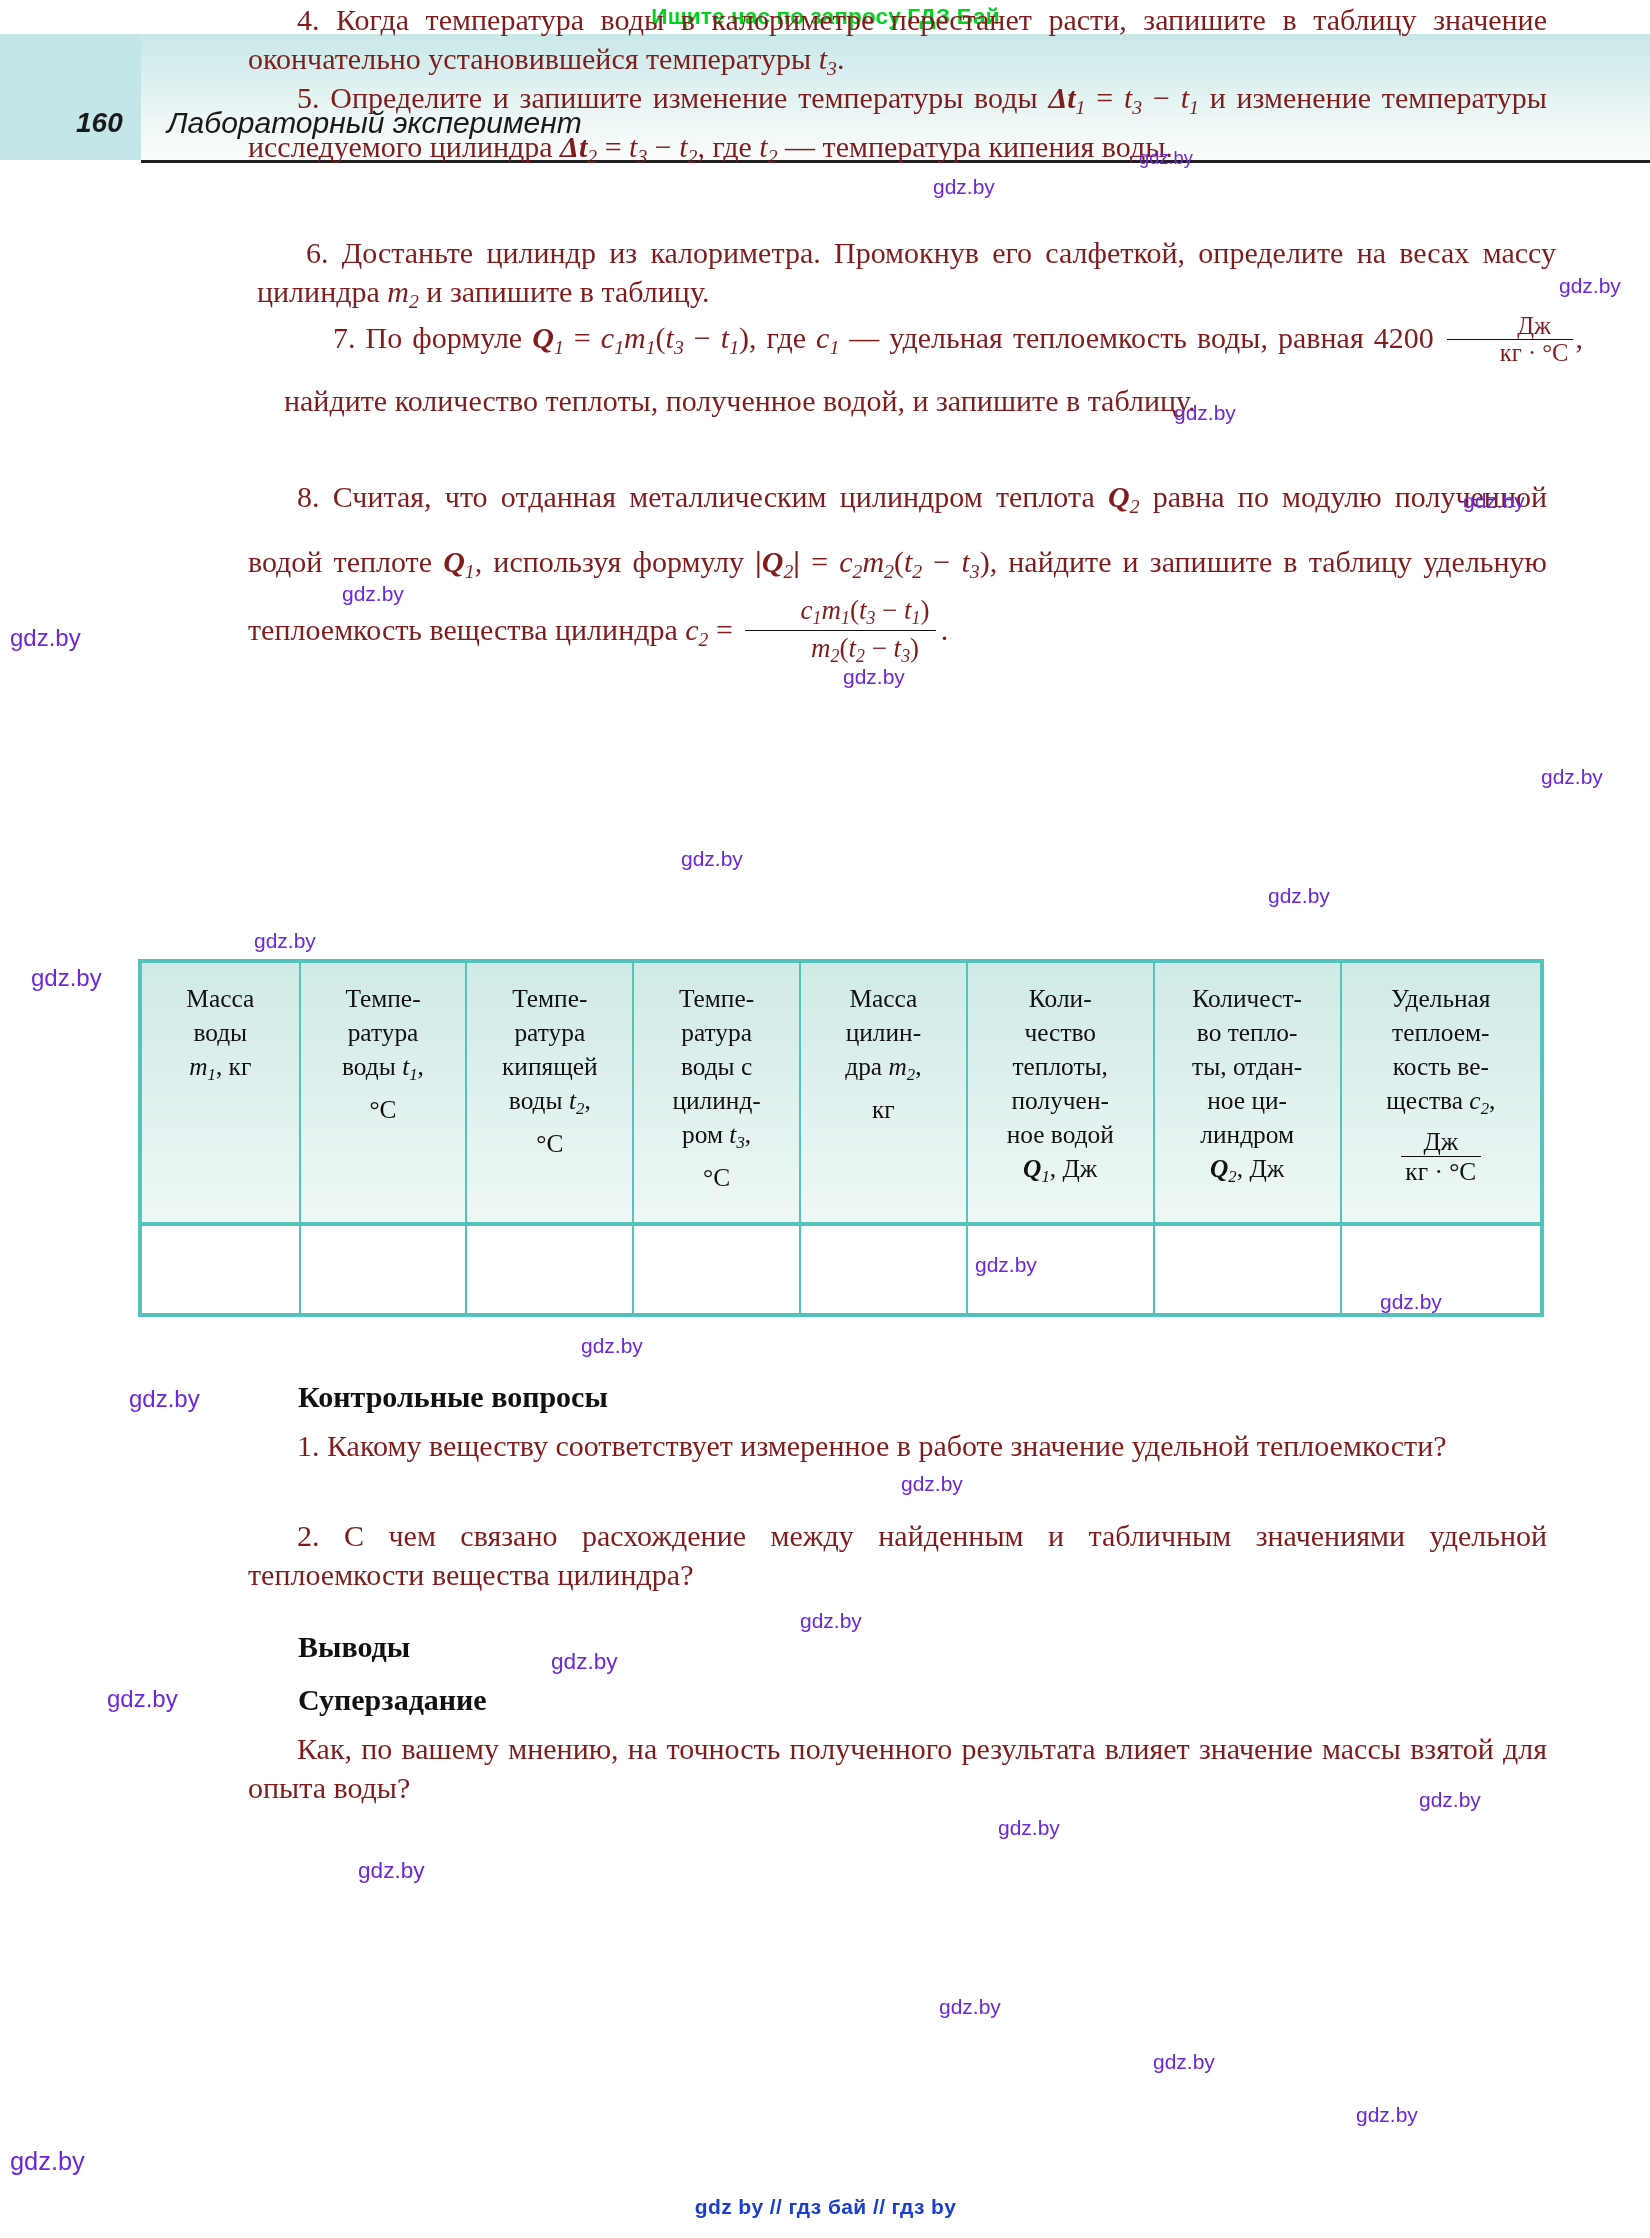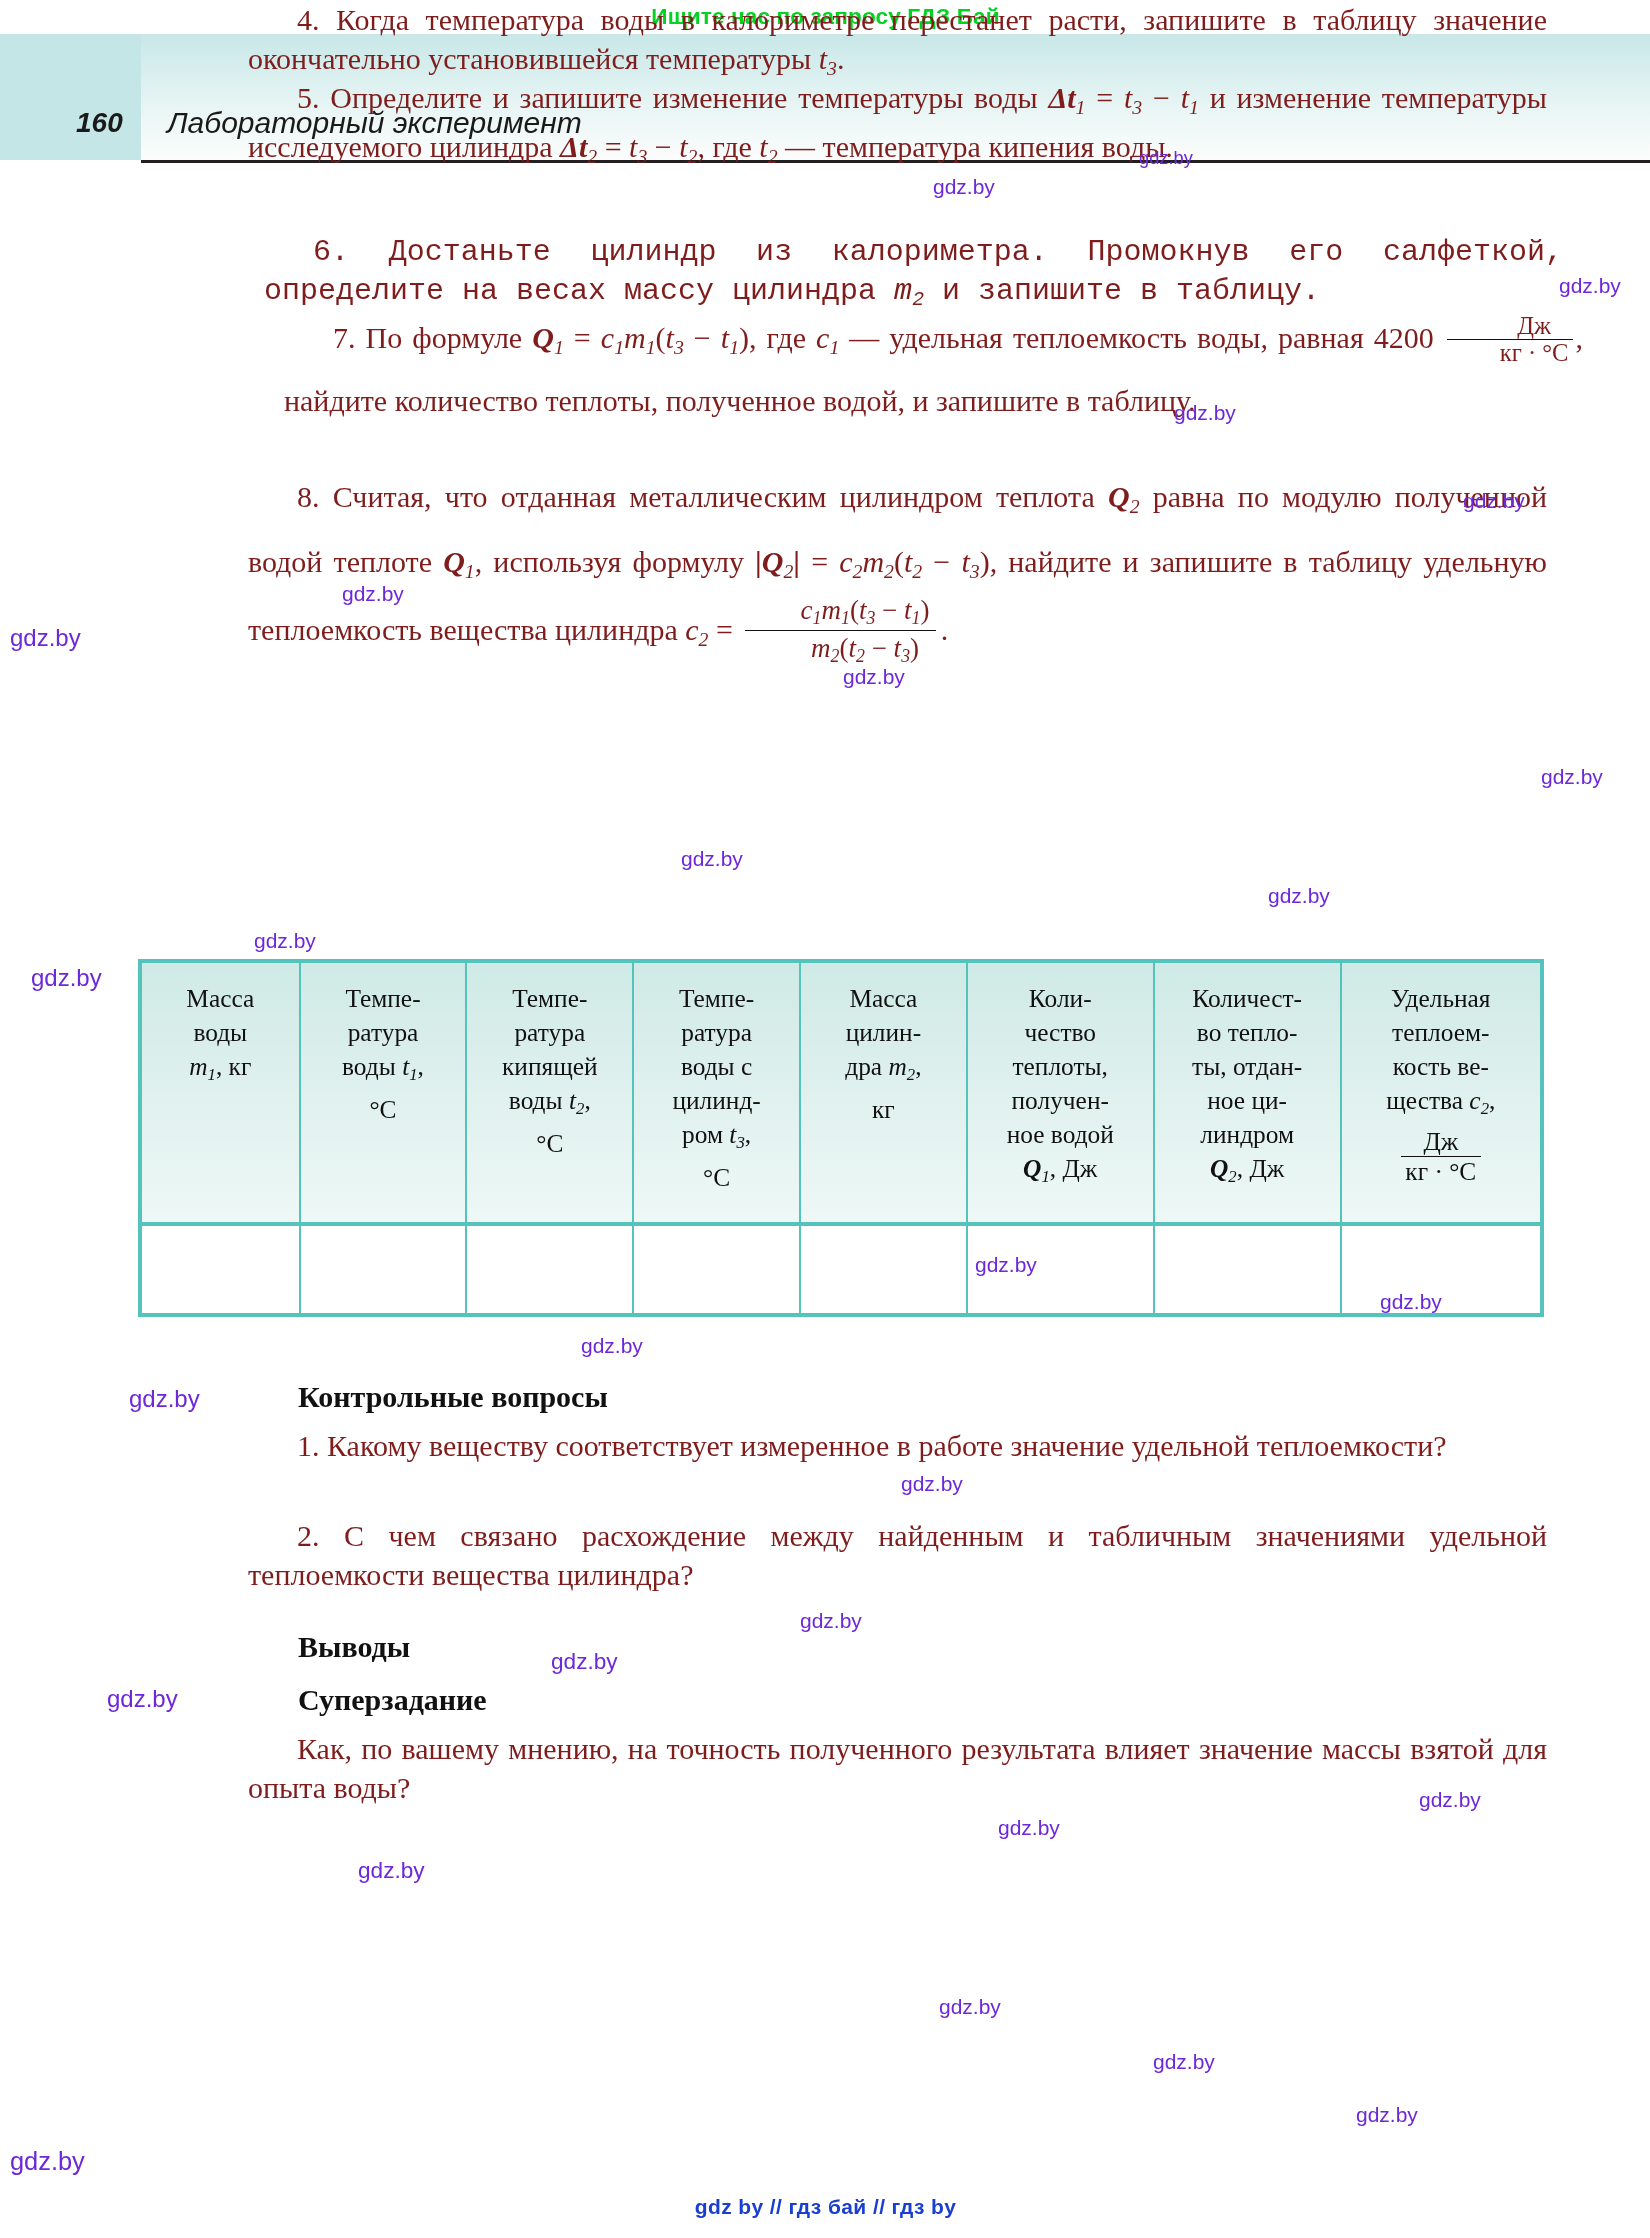--- a/index.html
+++ b/index.html
@@ -167,21 +167,21 @@
   <div class="para indent" style="top:0px; left:0; width:1299px; position:absolute;">
     4. Когда температура воды в калориметре перестанет расти, запишите в таблицу значение окончательно установившейся температуры <span class="m">t</span><sub>3</sub>.
   </div>
 
   <div class="para indent" style="top:78px; left:0; width:1299px; position:absolute;">
     5. Определите и запишите изменение температуры воды <span class="mb">Δt</span><sub>1</sub> <span class="up">=</span> <span class="m">t</span><sub>3</sub> − <span class="m">t</span><sub>1</sub>
     и изменение температуры исследуемого цилиндра <span class="mb">Δt</span><sub>2</sub> <span class="up">=</span> <span class="m">t</span><sub>3</sub> − <span class="m">t</span><sub>2</sub>, где <span class="m">t</span><sub>2</sub> —
     температура кипения воды.
   </div>
 
-  <div class="para indent" style="top:233px; left:16px; width:1299px; position:absolute;font-family:Liberation Mono, monospace;">
+  <div class="para indent" style="top:233px; left:9px; width:1299px; position:absolute;">
     6. Достаньте цилиндр из калориметра. Промокнув его салфеткой, определите на весах массу цилиндра <span class="m">m</span><sub>2</sub> и запишите в таблицу.
   </div>
 
   <div class="para indent" style="top:311px; left:0; width:1299px; position:absolute; line-height:53px;margin-left:36px;">
     7. По формуле <span class="mb">Q</span><sub>1</sub> <span class="up">=</span> <span class="m">c</span><sub>1</sub><span class="m">m</span><sub>1</sub>(<span class="m">t</span><sub>3</sub> − <span class="m">t</span><sub>1</sub>), где <span class="m">c</span><sub>1</sub> — удельная теплоемкость
     воды, равная 4200 <span class="frac"><span class="num">Дж</span><span class="den">кг&nbsp;·&nbsp;°С</span></span>, найдите количество теплоты, полученное водой, и запишите в таблицу.
   </div>
 
   <div class="para indent" style="top:469px; left:0; width:1299px; position:absolute; line-height:56px;">
     8. Считая, что отданная металлическим цилиндром теплота <span class="mb">Q</span><sub>2</sub>

